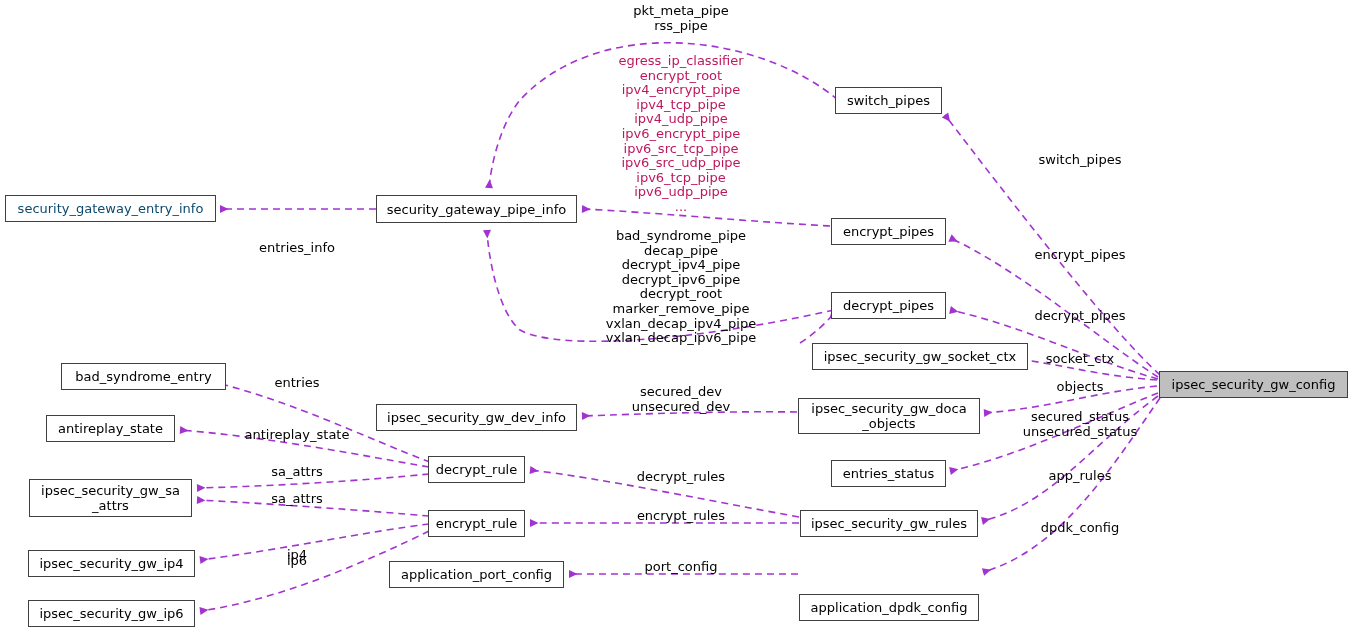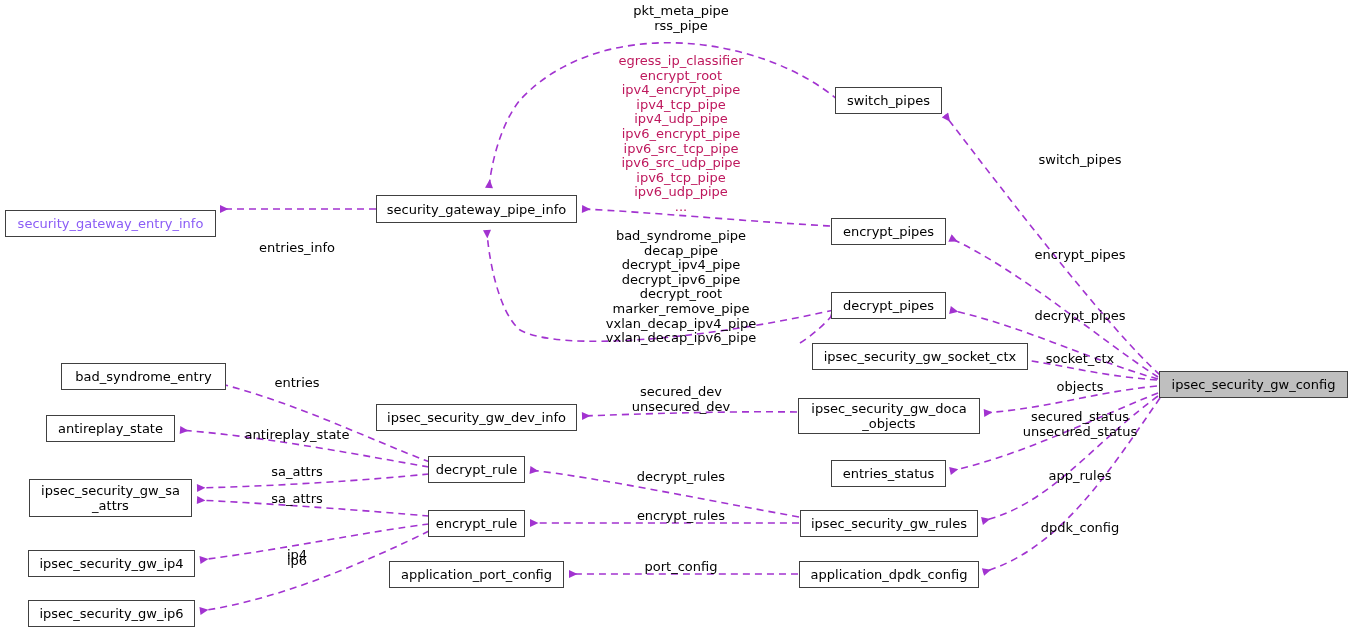--- a/index.html
+++ b/index.html
@@ -86,41 +86,41 @@
         <path d="M 430 462 C 370 440 280 395 199 379" fill="none" stroke="#a233d0" stroke-width="1.6" stroke-dasharray="7,5" marker-end="url(#arrowhead)"></path>
         <path d="M 429 467 C 370 457 270 437 180 430" fill="none" stroke="#a233d0" stroke-width="1.6" stroke-dasharray="7,5" marker-end="url(#arrowhead)"></path>
         <path d="M 429 474 C 370 480 280 486 197 488" fill="none" stroke="#a233d0" stroke-width="1.6" stroke-dasharray="7,5" marker-end="url(#arrowhead)"></path>
         <path d="M 429 516 C 370 511 280 504 197 500" fill="none" stroke="#a233d0" stroke-width="1.6" stroke-dasharray="7,5" marker-end="url(#arrowhead)"></path>
         <path d="M 429 524 C 370 531 280 550 200 560" fill="none" stroke="#a233d0" stroke-width="1.6" stroke-dasharray="7,5" marker-end="url(#arrowhead)"></path>
         <path d="M 429 531 C 370 560 280 600 200 611" fill="none" stroke="#a233d0" stroke-width="1.6" stroke-dasharray="7,5" marker-end="url(#arrowhead)"></path>
       </g>
   </svg>
 
   <div id="nodes">
-      <div class="node" style="left: 5px; top: 210px; width: 211px; height: 27px; border-color: rgb(64, 64, 64); background: rgb(255, 255, 255); color: #8b5cf6;">security_gateway_entry_info</div>
+      <div class="node" style="left: 5px; top: 195px; width: 211px; height: 27px; border-color: rgb(64, 64, 64); background: rgb(255, 255, 255); color: #0c4a6e;">security_gateway_entry_info</div>
       <div class="node" style="left: 376px; top: 195px; width: 201px; height: 28px; border-color: rgb(64, 64, 64); background: rgb(255, 255, 255); color: rgb(0, 0, 0);">security_gateway_pipe_info</div>
       <div class="node" style="left: 835px; top: 87px; width: 107px; height: 27px; border-color: rgb(64, 64, 64); background: rgb(255, 255, 255); color: rgb(0, 0, 0);">switch_pipes</div>
       <div class="node" style="left: 831px; top: 218px; width: 115px; height: 27px; border-color: rgb(64, 64, 64); background: rgb(255, 255, 255); color: rgb(0, 0, 0);">encrypt_pipes</div>
       <div class="node" style="left: 831px; top: 292px; width: 115px; height: 27px; border-color: rgb(64, 64, 64); background: rgb(255, 255, 255); color: rgb(0, 0, 0);">decrypt_pipes</div>
       <div class="node" style="left: 780px; top: 343px; width: 216px; height: 27px; border-color: rgb(64, 64, 64); background: rgb(255, 255, 255); color: rgb(0, 0, 0); margin-left: 32px;">ipsec_security_gw_socket_ctx</div>
       <div class="node" style="left: 376px; top: 404px; width: 201px; height: 27px; border-color: rgb(64, 64, 64); background: rgb(255, 255, 255); color: rgb(0, 0, 0);">ipsec_security_gw_dev_info</div>
       <div class="node" style="left: 798px; top: 398px; width: 182px; height: 36px; border-color: rgb(64, 64, 64); background: rgb(255, 255, 255); color: rgb(0, 0, 0);">ipsec_security_gw_doca
 _objects</div>
       <div class="node" style="left: 29px; top: 363px; width: 165px; height: 27px; border-color: rgb(64, 64, 64); background: rgb(255, 255, 255); color: rgb(0, 0, 0); margin-left: 32px;">bad_syndrome_entry</div>
       <div class="node" style="left: 46px; top: 415px; width: 129px; height: 27px; border-color: rgb(64, 64, 64); background: rgb(255, 255, 255); color: rgb(0, 0, 0);">antireplay_state</div>
       <div class="node" style="left: 29px; top: 479px; width: 163px; height: 38px; border-color: rgb(64, 64, 64); background: rgb(255, 255, 255); color: rgb(0, 0, 0);">ipsec_security_gw_sa
 _attrs</div>
       <div class="node" style="left: 28px; top: 550px; width: 167px; height: 27px; border-color: rgb(64, 64, 64); background: rgb(255, 255, 255); color: rgb(0, 0, 0);">ipsec_security_gw_ip4</div>
       <div class="node" style="left: 28px; top: 600px; width: 167px; height: 27px; border-color: rgb(64, 64, 64); background: rgb(255, 255, 255); color: rgb(0, 0, 0);">ipsec_security_gw_ip6</div>
       <div class="node" style="left: 428px; top: 456px; width: 97px; height: 27px; border-color: rgb(64, 64, 64); background: rgb(255, 255, 255); color: rgb(0, 0, 0);">decrypt_rule</div>
       <div class="node" style="left: 428px; top: 510px; width: 97px; height: 27px; border-color: rgb(64, 64, 64); background: rgb(255, 255, 255); color: rgb(0, 0, 0);">encrypt_rule</div>
       <div class="node" style="left: 389px; top: 561px; width: 175px; height: 27px; border-color: rgb(64, 64, 64); background: rgb(255, 255, 255); color: rgb(0, 0, 0);">application_port_config</div>
       <div class="node" style="left: 831px; top: 460px; width: 115px; height: 27px; border-color: rgb(64, 64, 64); background: rgb(255, 255, 255); color: rgb(0, 0, 0);">entries_status</div>
       <div class="node" style="left: 800px; top: 510px; width: 178px; height: 27px; border-color: rgb(64, 64, 64); background: rgb(255, 255, 255); color: rgb(0, 0, 0);">ipsec_security_gw_rules</div>
-      <div class="node" style="left: 799px; top: 561px; width: 180px; height: 27px; border-color: rgb(64, 64, 64); background: rgb(255, 255, 255); color: rgb(0, 0, 0);">application_dpdk_config</div>
+      <div class="node" style="left: 799px; top: 594px; width: 180px; height: 27px; border-color: rgb(64, 64, 64); background: rgb(255, 255, 255); color: rgb(0, 0, 0);">application_dpdk_config</div>
       <div class="node highlight" style="left: 1159px; top: 371px; width: 189px; height: 27px; border-color: rgb(64, 64, 64); background: rgb(191, 191, 191); color: rgb(0, 0, 0);">ipsec_security_gw_config</div>
     </div>
   <div id="labels">
       <div class="edge-label multi" style="left: 681px; top: 4px; color: rgb(0, 0, 0);">pkt_meta_pipe
 rss_pipe</div>
       <div class="edge-label multi" style="left: 681px; top: 54px; color: #be185d;">egress_ip_classifier
 encrypt_root
 ipv4_encrypt_pipe
 ipv4_tcp_pipe
 ipv4_udp_pipe

